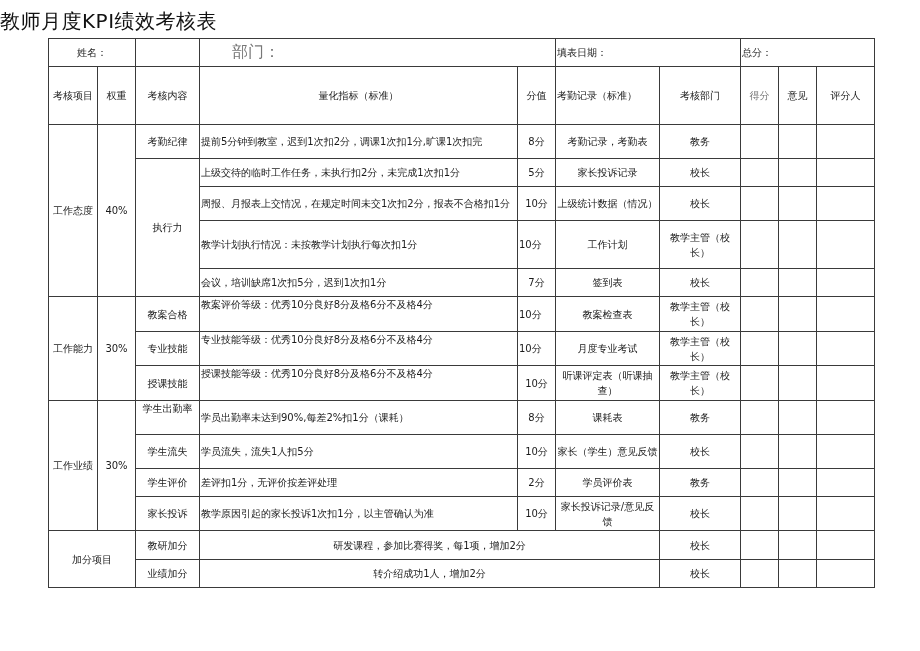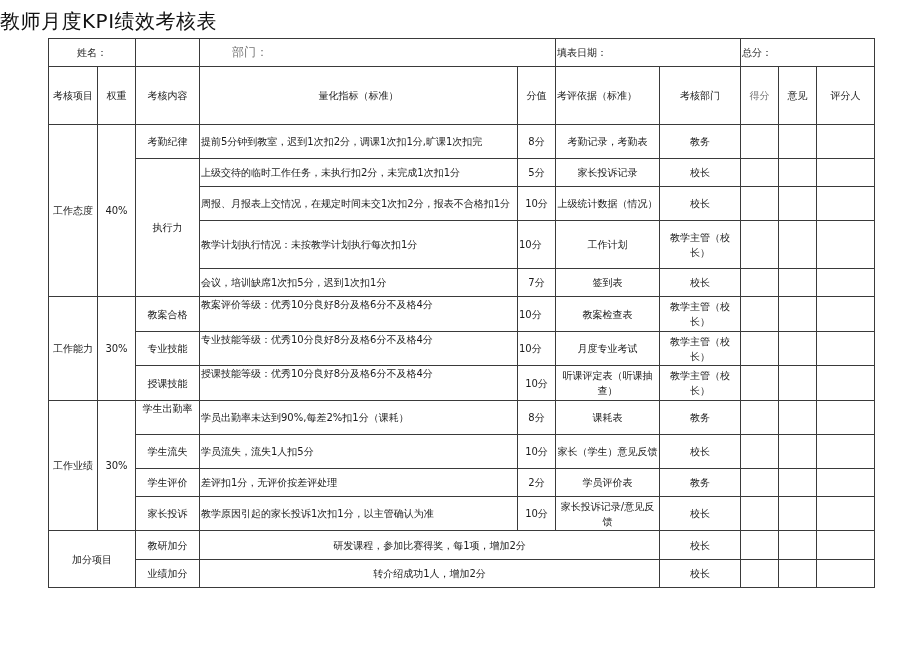--- a/index.html
+++ b/index.html
@@ -9,21 +9,21 @@
            font-size:20px; letter-spacing:0.5px; color:#111; }
   table.kpi { position:absolute; left:48px; top:38px; border-collapse:collapse;
               table-layout:fixed; width:826px; }
   table.kpi td { border:1px solid #3a3a3a; padding:0 1px; font-size:10px;
                  line-height:15px; vertical-align:middle; text-align:center; overflow:hidden; }
   .hdr td { font-size:12.5px; line-height:16px; }
   .info td { font-size:12.5px;font-family:Liberation Serif, serif; }
   .left { text-align:left !important; }
   .top { vertical-align:top !important; }
   .gray { color:#777; }
-  .sm { font-size:12px; }
+  .sm { font-size:16px; }
 </style>
 </head>
 <body>
 
 <div class="title">教师月度KPI绩效考核表</div>
 
 <table class="kpi">
   <colgroup>
     <col style="width:49px">
       <col style="width:38px">
@@ -45,21 +45,21 @@
     <td colspan="2" class="left"><span>填表日期：</span></td>
     <td colspan="3" class="left"><span>总分：</span></td>
   </tr>
 
   <tr class="hdr" style="height:58px">
     <td>考核项目</td>
     <td>权重</td>
     <td>考核内容</td>
     <td>量化指标（标准）</td>
     <td>分值</td>
-    <td class="left">考评依据（标准）</td>
+    <td class="left">考勤记录（标准）</td>
     <td>考核部门</td>
     <td class="gray" style="padding:16px 5px">得分</td>
     <td>意见</td>
     <td>评分人</td>
   </tr>
 
   <tr style="height:34px">
     <td rowspan="5">工作态度</td>
     <td rowspan="5">40%</td>
     <td>考勤纪律</td>

